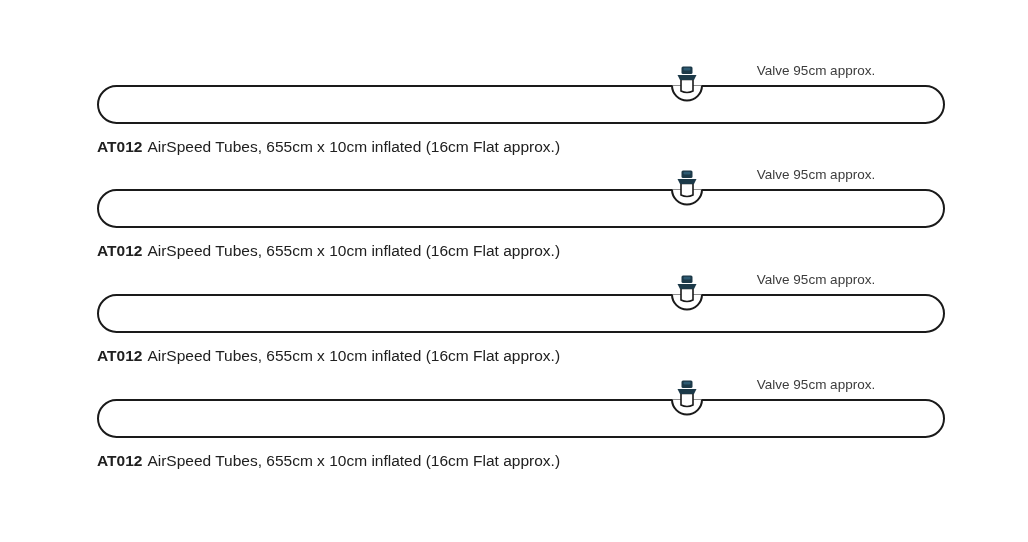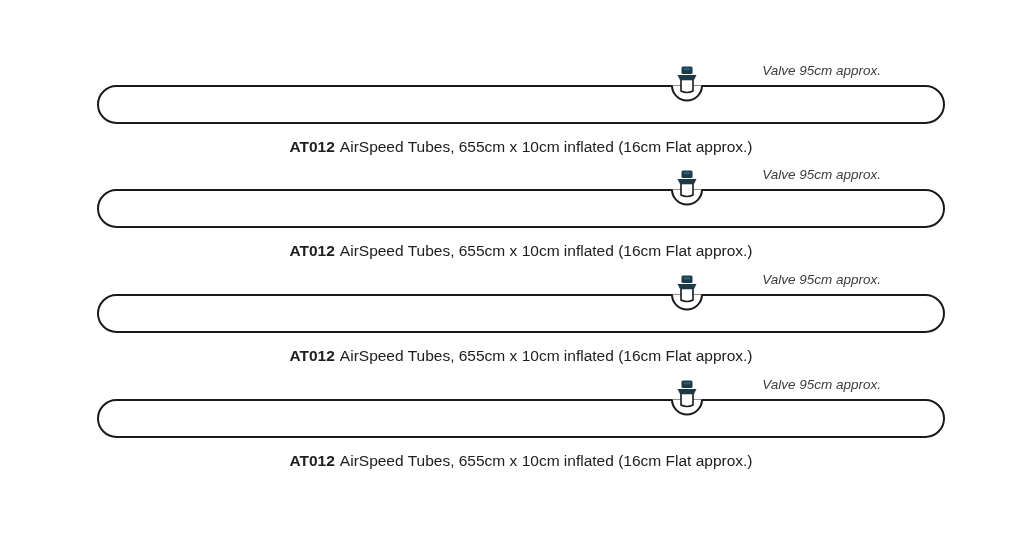--- a/index.html
+++ b/index.html
@@ -24,26 +24,25 @@
   .row-0 { top: 63px; }
   .row-1 { top: 167px; }
   .row-2 { top: 272px; }
   .row-3 { top: 377px; }
 
   .valve-label {
     position: absolute;
     top: 0;
     left: 751px;
     width: 130px;
-    text-align: right;
+    text-align: center;
     font-size: 13.5px;
     line-height: 16px;
     color: #3c3c3c;
     white-space: nowrap;
-    font-style: italic;
   }
   .tube {
     position: absolute;
     top: 22px;
     left: 97px;
     width: 844px;
     height: 35px;
     background: #ffffff;
     border: 2px solid #1a1a1a;
     border-radius: 19.5px;
@@ -53,21 +52,21 @@
     top: 3px;
     left: 671px;
     width: 32px;
     height: 36px;
   }
   .tube-caption {
     position: absolute;
     top: 75px;
     left: 97px;
     width: 848px;
-    text-align: center;
+    text-align: left;
     font-size: 15.5px;
     line-height: 18px;
     color: #202020;
     white-space: nowrap;
   }
   .tube-caption .product-code {
     font-weight: bold;
     margin-right: 5px;
   }
 </style>

